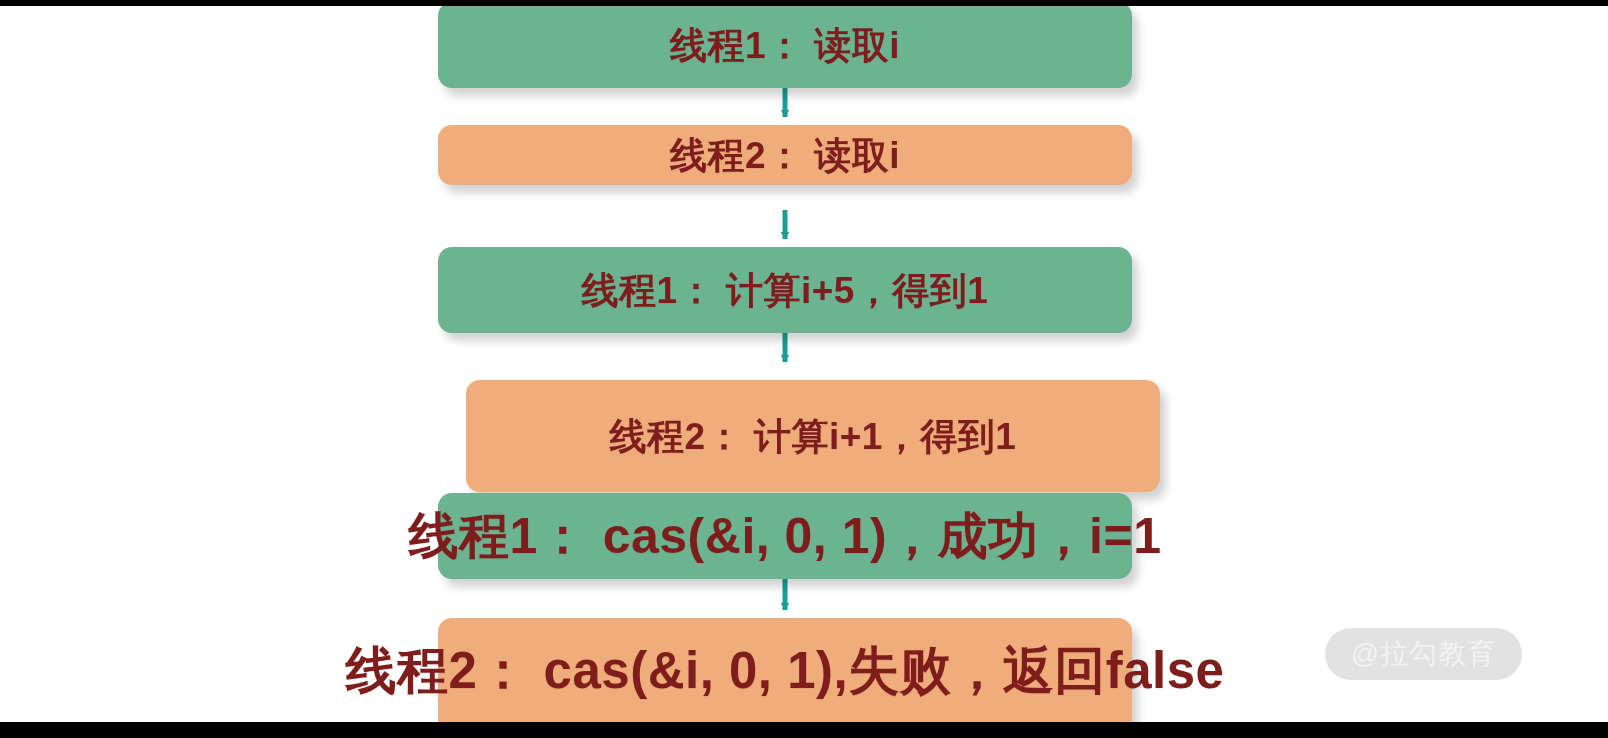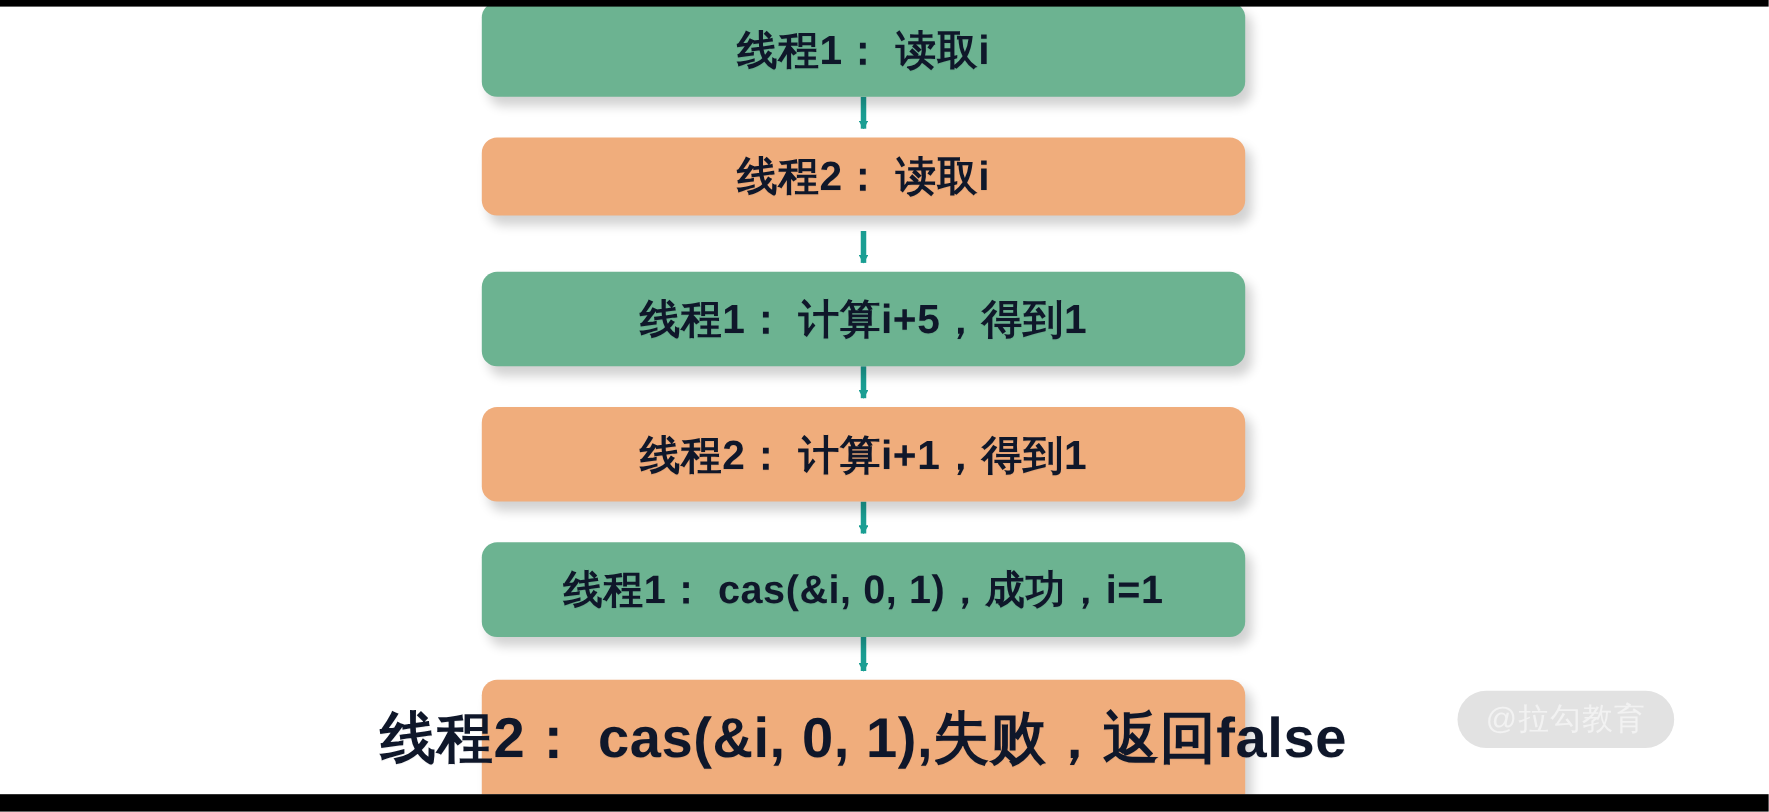--- a/index.html
+++ b/index.html
@@ -48,49 +48,49 @@
 
   .node {
     position: absolute;
     left: 438px;
     width: 694px;
     box-sizing: border-box;
     border-radius: 14px;
     display: flex;
     align-items: center;
     justify-content: center;
-    color: #0f172a;
+    color: #7f1d1d;
     letter-spacing: 0.5px;
     box-shadow: 6px 8px 10px rgba(0,0,0,0.18);
     white-space: nowrap;
     overflow: visible;
   }
 
   .node-green  { background: #6cb391; }
   .node-orange { background: #f0ad7c; }
 
   .node-label {
     display: block;
     line-height: 1;
     text-shadow: 0 1px 1px rgba(0,0,0,0.06);
   }
 
   
   #node-0 { top: 2px;   height: 86px; }
-  #node-1 { top: 125px; height: 71px; }
+  #node-1 { top: 125px; height: 60px; }
   #node-2 { top: 247px; height: 86px; }
-  #node-3 { top: 370px; height: 86px; }
+  #node-3 { top: 380px; height: 112px; margin-left: 28px; }
   #node-4 { top: 493px; height: 86px; }
   #node-5 { top: 618px; height: 104px; border-bottom-left-radius: 0; border-bottom-right-radius: 0; }
 
   #node-0 .node-label,
   #node-1 .node-label { font-size: 37px; font-weight: 600; }
   #node-2 .node-label,
   #node-3 .node-label { font-size: 37px; font-weight: 600; }
-  #node-4 .node-label { font-size: 36px; font-weight: 600; }
+  #node-4 .node-label { font-size: 50px; font-weight: 600; }
   #node-5 .node-label { font-size: 51px; font-weight: 600; }
 
   
   .arrow {
     position: absolute;
     left: 0;
     top: 0;
     width: 1608px;
     height: 738px;
     pointer-events: none;

